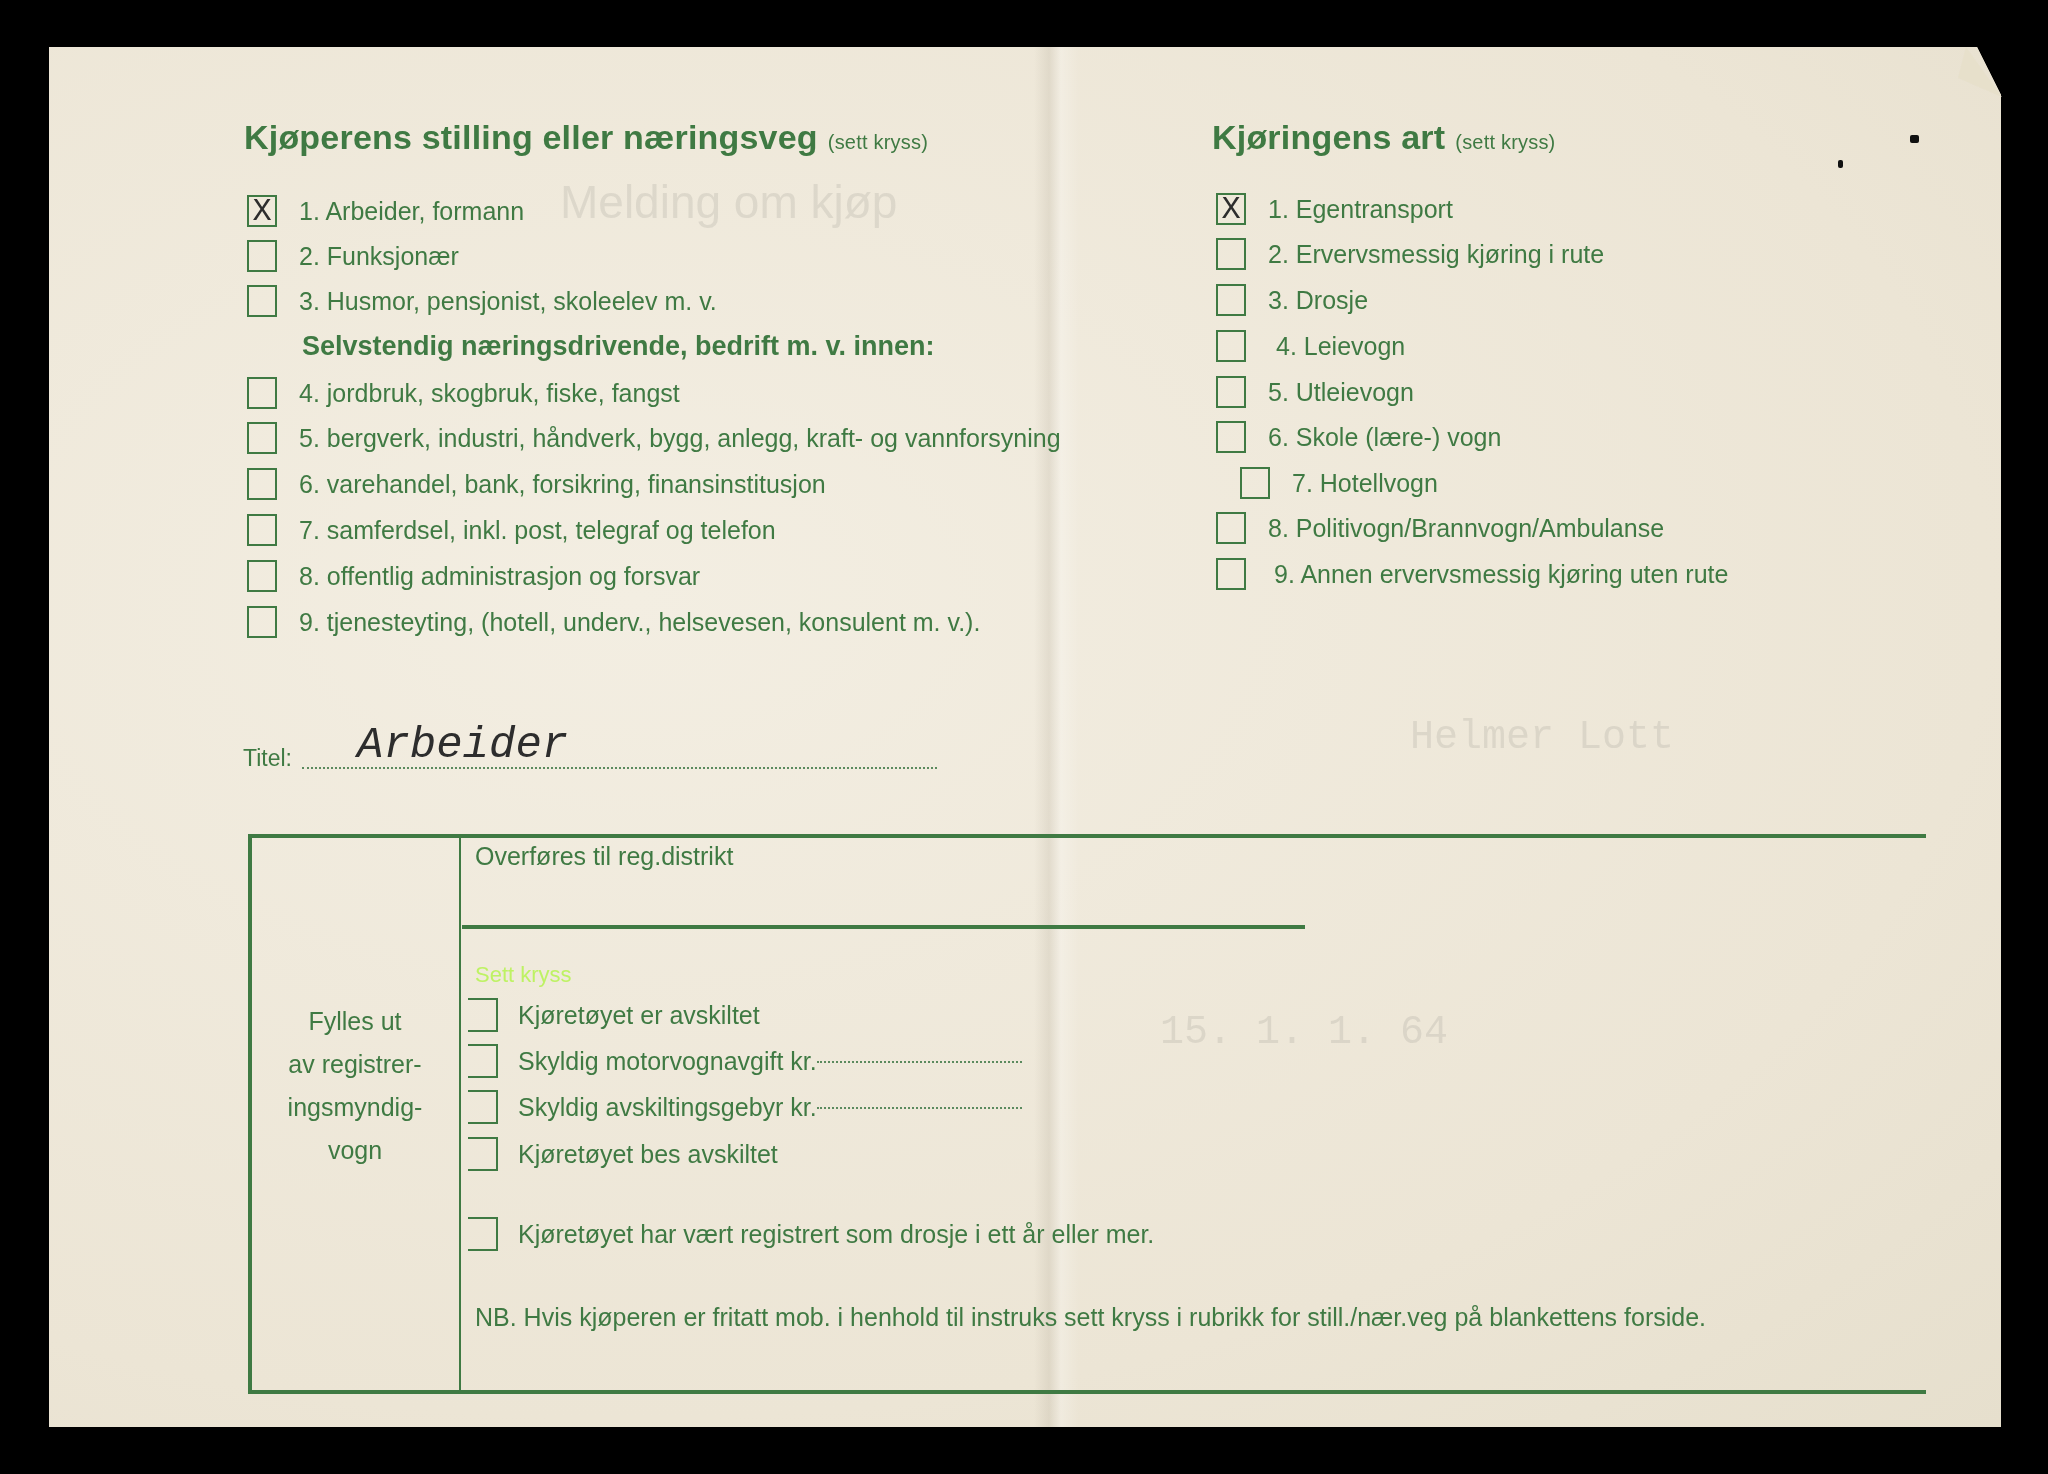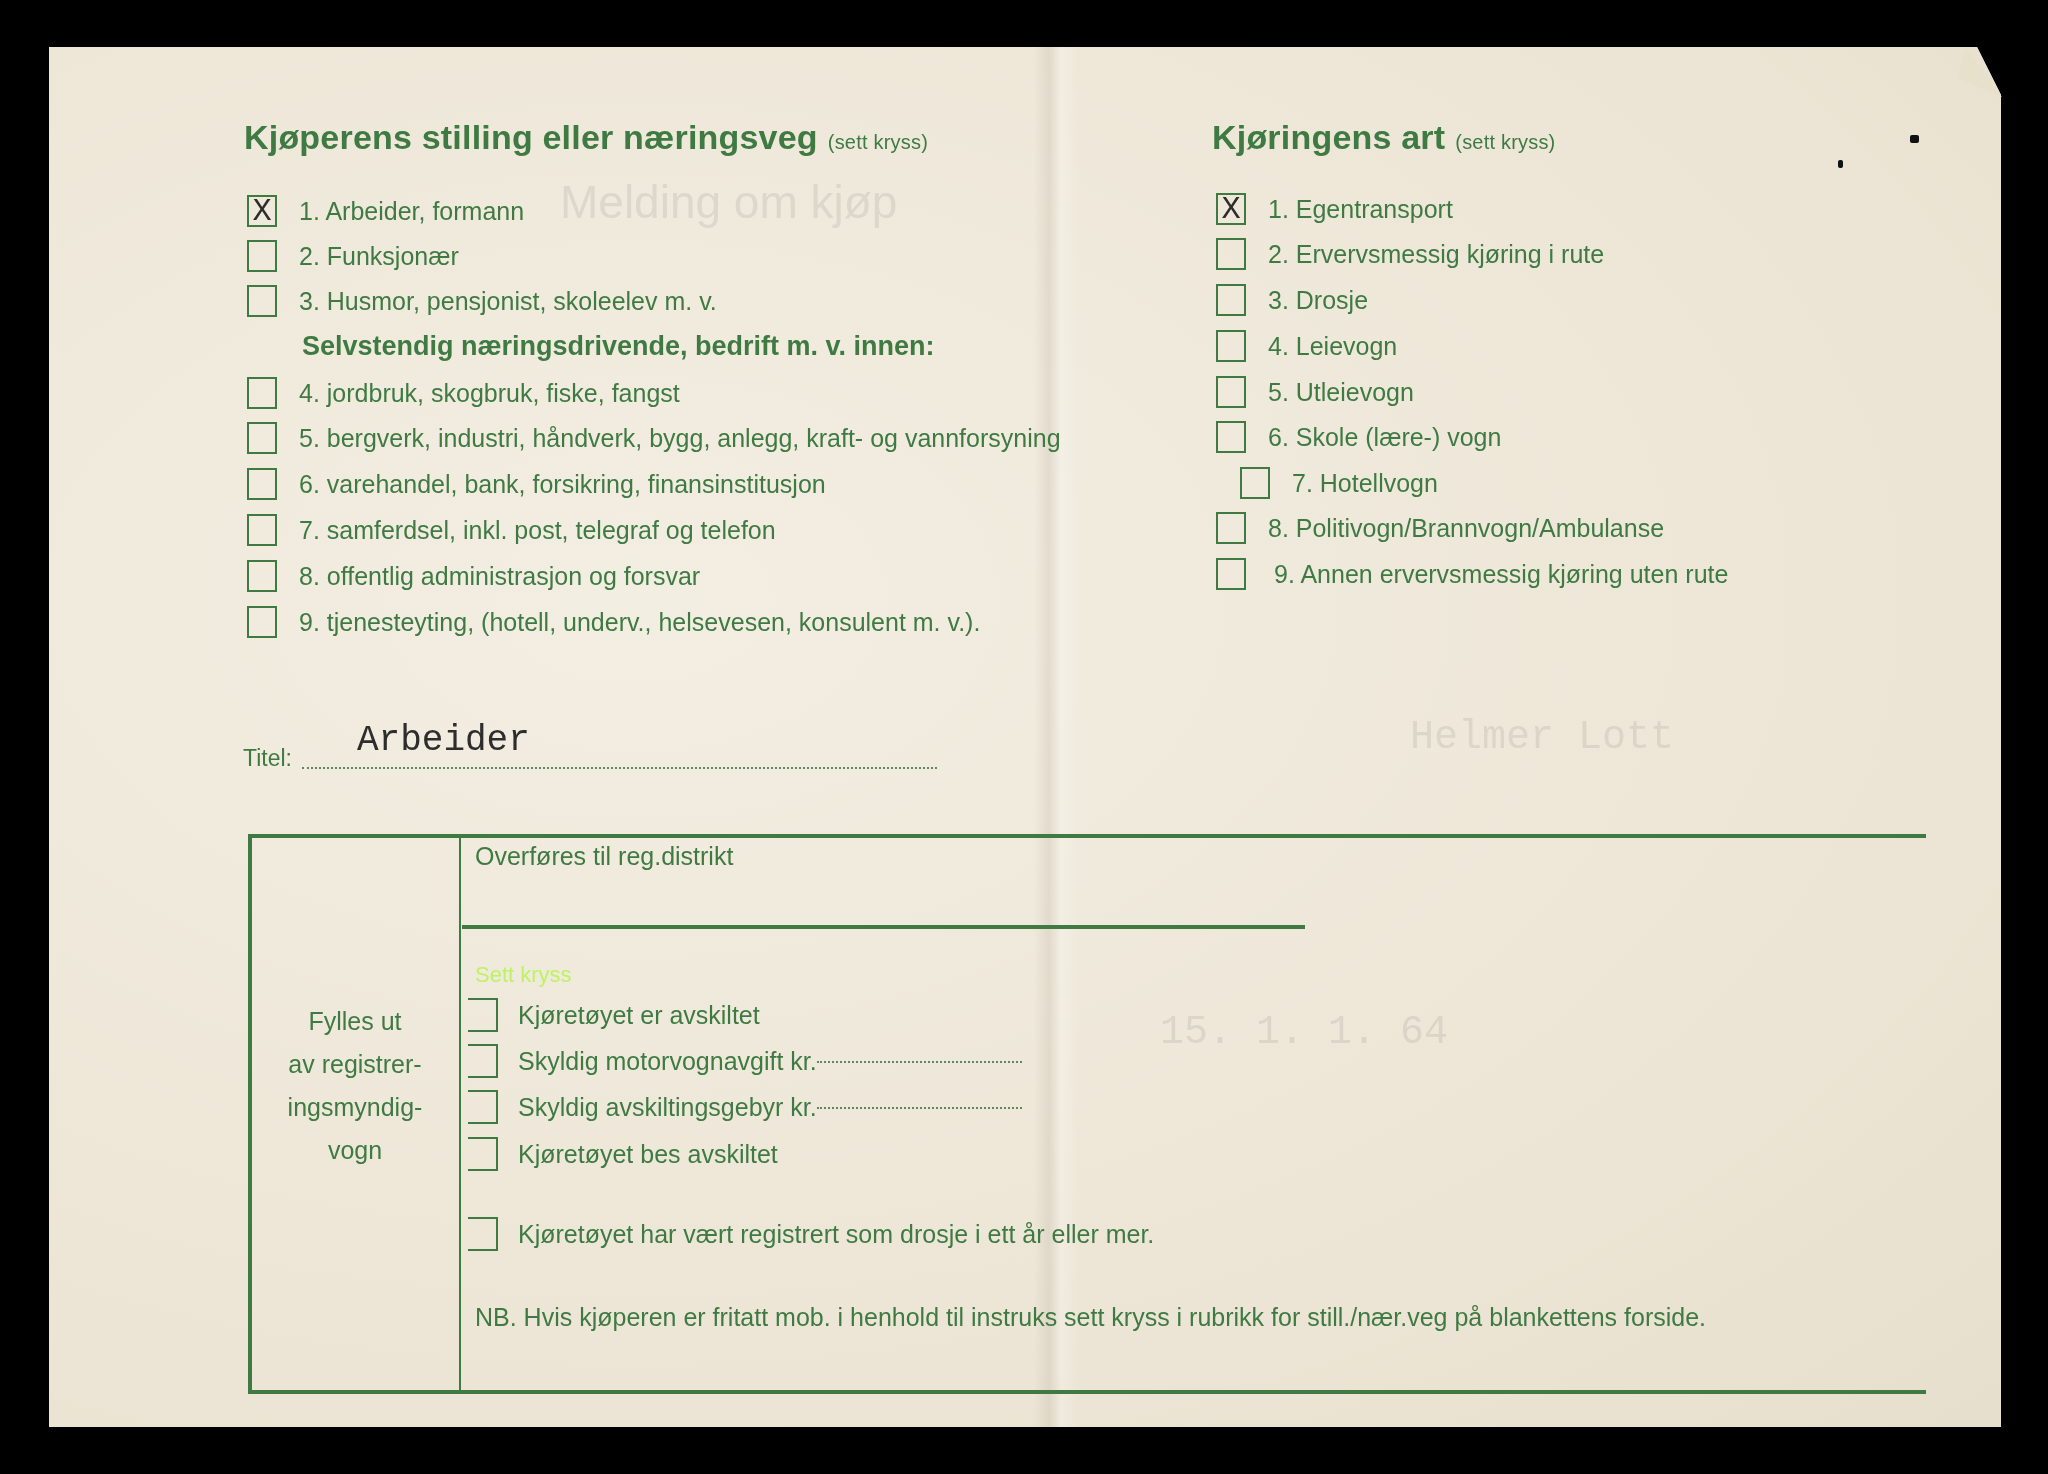--- a/index.html
+++ b/index.html
@@ -24,21 +24,21 @@
   .opt { position: absolute; display: flex; align-items: center; white-space: nowrap; font-size: 25px; color: #3f7a43; }
   .box {
     width: 30px; height: 32px; border: 2.5px solid #3f7a43; box-sizing: border-box; margin-right: 22px;
     display: flex; align-items: center; justify-content: center; position: relative;
   }
   .box .x { font-family: "Liberation Mono", "DejaVu Sans Mono", monospace; font-size: 32px; color: #2d2d2d; line-height: 1; margin-top: 2px; }
   .open-box { width: 30px; height: 34px; border: 2.5px solid #3f7a43; border-left: none; box-sizing: border-box; margin-right: 20px; }
   .sub-head { position: absolute; font-weight: bold; font-size: 27px; color: #3f7a43; white-space: nowrap; }
   .titel-label { position: absolute; left: 243px; top: 745px; font-size: 23px; color: #3f7a43; }
   .titel-dots { position: absolute; left: 302px; top: 767px; width: 635px; border-bottom: 2px dotted #5b8a5e; }
-  .titel-value { position: absolute; left: 357px; top: 720px; font-family: "Liberation Mono", "DejaVu Sans Mono", monospace; font-size: 36px; color: #2d2d2d; }
+  .titel-value { position: absolute; left: 357px; top: 720px; font-family: "Liberation Mono", "DejaVu Sans Mono", monospace; font-size: 44px; color: #2d2d2d; font-style: italic; }
   .rule { position: absolute; background: #3f7a43; }
   .left-col { position: absolute; left: 250px; top: 1000px; width: 210px; text-align: center; font-size: 25px; line-height: 43px; color: #3f7a43; }
   .small { position: absolute; font-size: 22px; color: #bef264; white-space: nowrap; }
   .label25 { position: absolute; font-size: 25px; color: #3f7a43; white-space: nowrap; }
   .dots { display: inline-block; border-bottom: 2px dotted #5b8a5e; vertical-align: baseline; height: 2px; }
   .punch { position: absolute; background: #111; border-radius: 2px; }
   .ghost { position: absolute; color: rgba(60,60,60,0.10); font-family: "Liberation Mono", monospace; font-size: 40px; white-space: nowrap; }
 </style>
 </head>
 <body>
@@ -110,21 +110,21 @@
   <span>1. Egentransport</span>
 </div>
 <div class="opt" style="left:1216px;top:238px;">
   <div class="box"></div>
   <span>2. Ervervsmessig kjøring i rute</span>
 </div>
 <div class="opt" style="left:1216px;top:284px;">
   <div class="box"></div>
   <span>3. Drosje</span>
 </div>
-<div class="opt" style="left:1216px;top:330px;">
+<div class="opt" style="left:1216px;top:330px;gap:8px;">
   <div class="box"></div>
   <span>4. Leievogn</span>
 </div>
 <div class="opt" style="left:1216px;top:376px;">
   <div class="box"></div>
   <span>5. Utleievogn</span>
 </div>
 <div class="opt" style="left:1216px;top:421px;">
   <div class="box"></div>
   <span>6. Skole (lære-) vogn</span>

